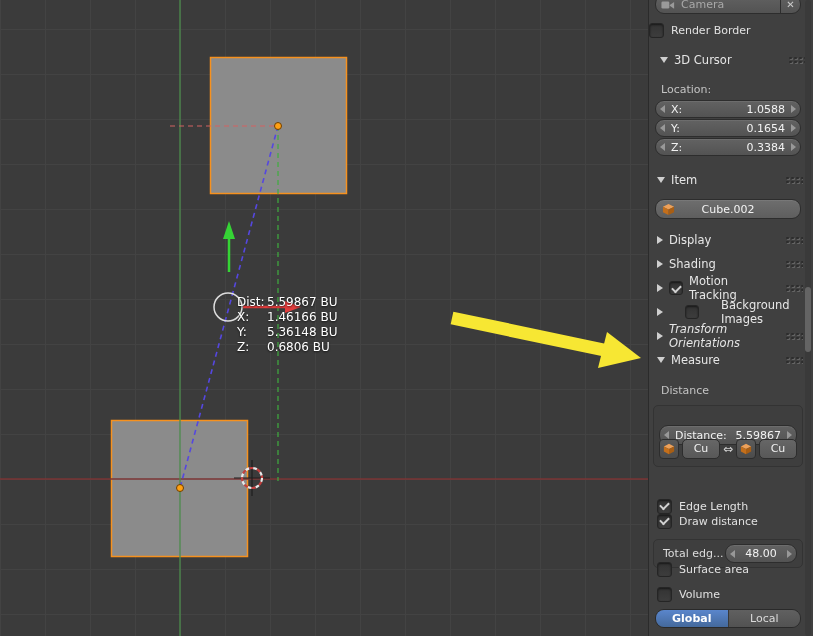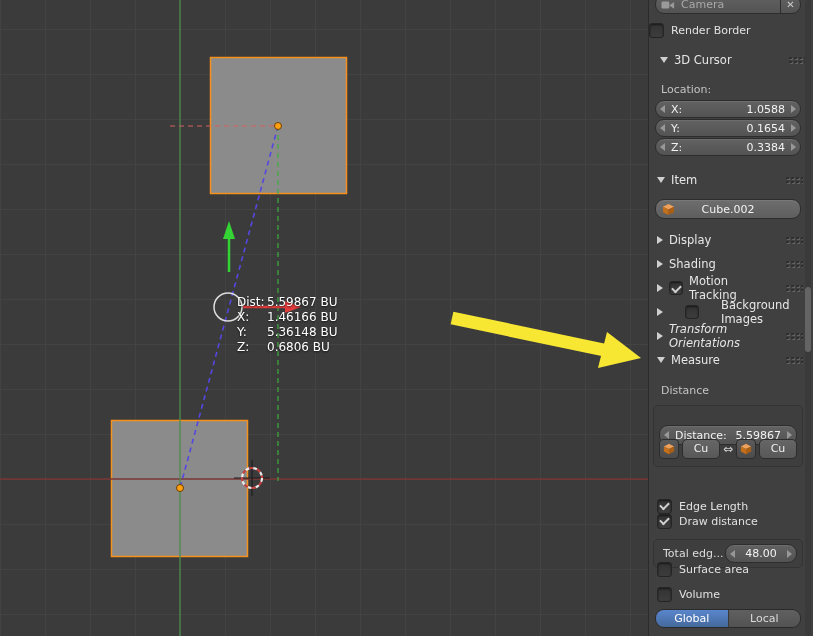--- a/index.html
+++ b/index.html
@@ -53,21 +53,21 @@
 
   .minifield{background:linear-gradient(#666,#585858);border:1px solid #2d2d2d;border-radius:5px;
     display:flex;align-items:center;justify-content:center;color:#f0f0f0;box-sizing:border-box;}
   .iconbox{width:20px;height:20px;border-radius:4px;background:linear-gradient(#5a5a5a,#4c4c4c);
     border:1px solid #2d2d2d;display:flex;align-items:center;justify-content:center;flex:none;box-sizing:border-box;cursor:pointer;}
   .swap{color:#cfcfcf;font-size:12px;flex:none;}
 
   .seg{position:absolute;left:6px;width:146px;height:19px;display:flex;border-radius:9px;overflow:hidden;
     border:1px solid #2a2a2a;box-sizing:border-box;}
   .seg .segbtn{flex:1;display:flex;align-items:center;justify-content:center;font-size:11px;cursor:pointer;}
-  .seg .active{background:linear-gradient(#5a86cc,#44699c);color:#fff;}
+  .seg .active{background:linear-gradient(#5a86cc,#44699c);color:#fff;font-weight:bold;}
   .seg .inactive{background:linear-gradient(#606060,#525252);color:#dadada;border-left:1px solid #393939;}
 
   .camfield{position:absolute;height:19px;display:flex;align-items:center;border:1px solid #2d2d2d;
     border-radius:9px;background:linear-gradient(#616161,#535353);box-sizing:border-box;overflow:hidden;}
   .camfield .camlabel{flex:1;color:#a8a8a8;padding-left:6px;}
   .closebtn{width:19px;align-self:stretch;display:flex;align-items:center;justify-content:center;
     border-left:1px solid #2d2d2d;color:#cccccc;font-size:10px;cursor:pointer;}
 
   .scroll-track{position:absolute;right:2px;top:0;width:6px;height:636px;background:#3a3a3a;border-radius:3px;}
   .scroll-thumb{position:absolute;right:2px;top:287px;width:6px;height:65px;background:#646464;border-radius:3px;cursor:pointer;}

